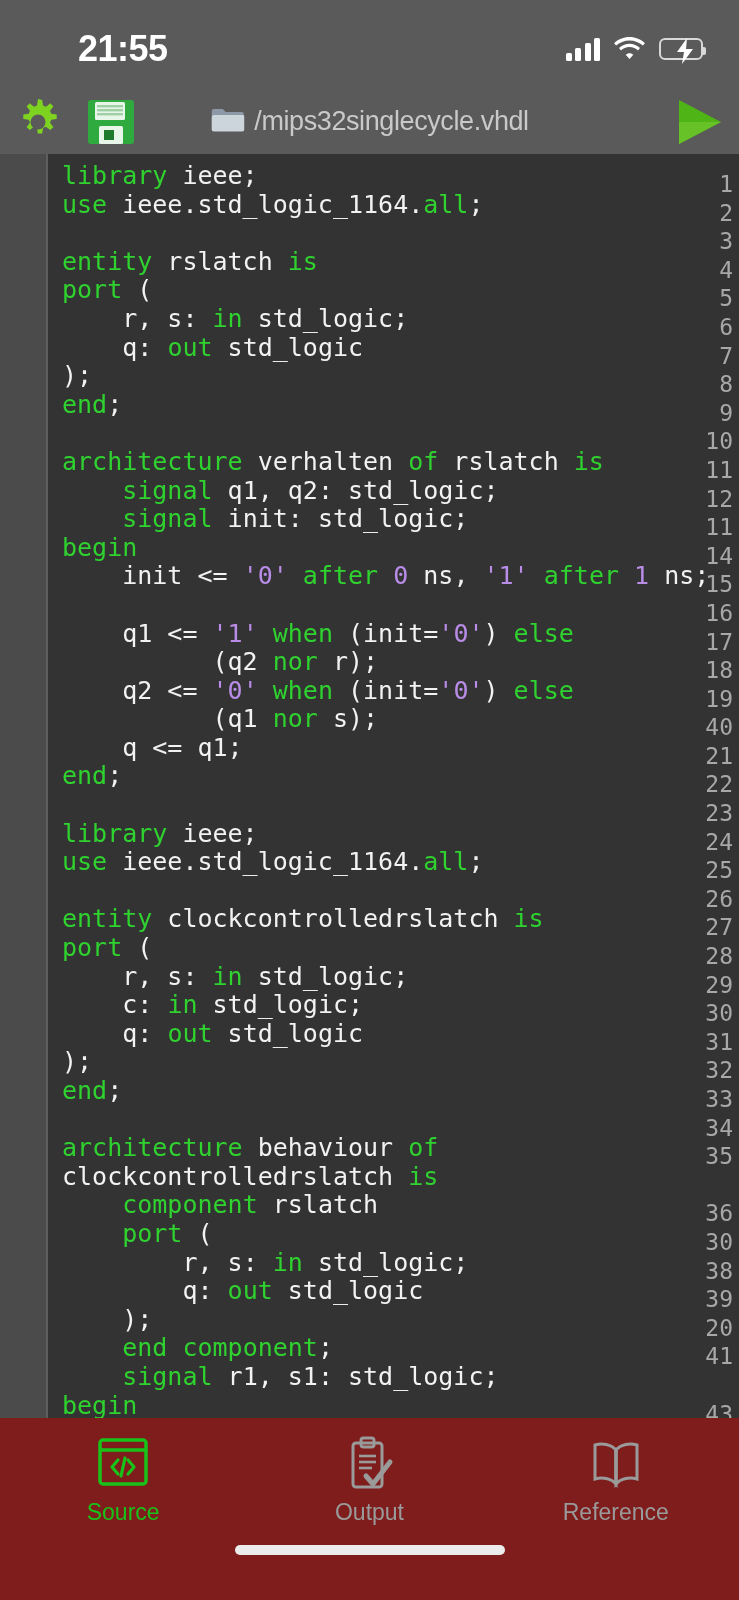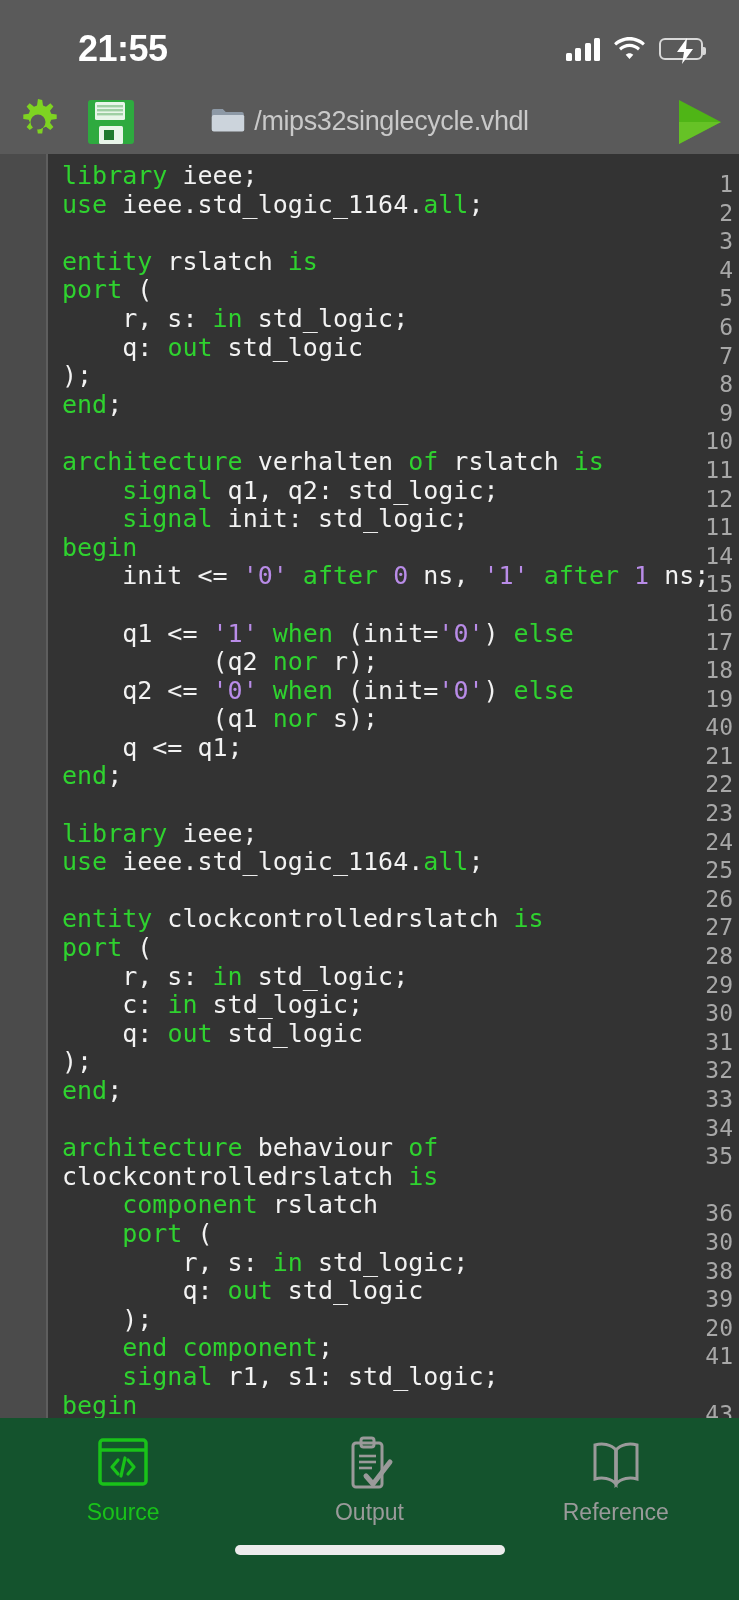--- a/index.html
+++ b/index.html
@@ -92,21 +92,21 @@
     color:#a8a8a8;
   }
   .row{ min-height:28.6px; }
   .kw { color:#2fd22f; }
   .lit{ color:#b98ce8; }
   .pl { color:#f2f2f2; }
 
   
   .tabbar{
     position:absolute; top:1418px; left:0; width:739px; height:182px;
-    background:#14532d;
+    background:#7f1d1d;
   }
   .tabs{ display:flex; width:100%; padding-top:16px; }
   .tab{
     flex:1; display:flex; flex-direction:column;
     align-items:center; gap:7px;
   }
   .tab-ico{ width:58px; height:58px; display:block; }
   .tab-lbl{
     font-size:23px; font-family:"Liberation Sans", sans-serif;
   }

